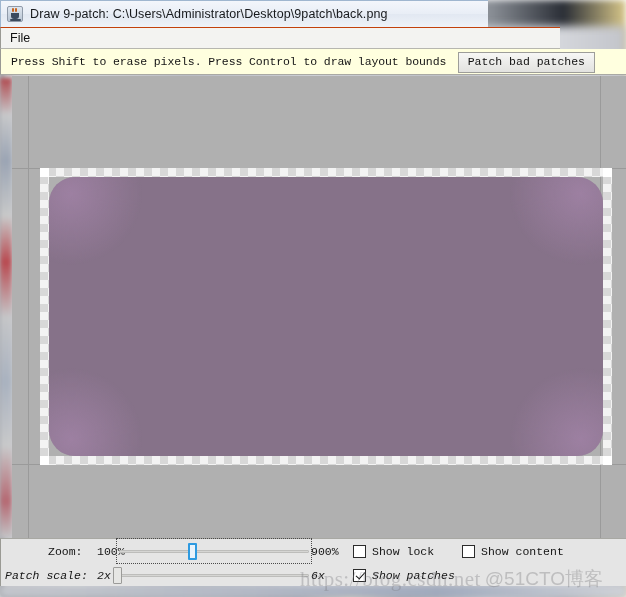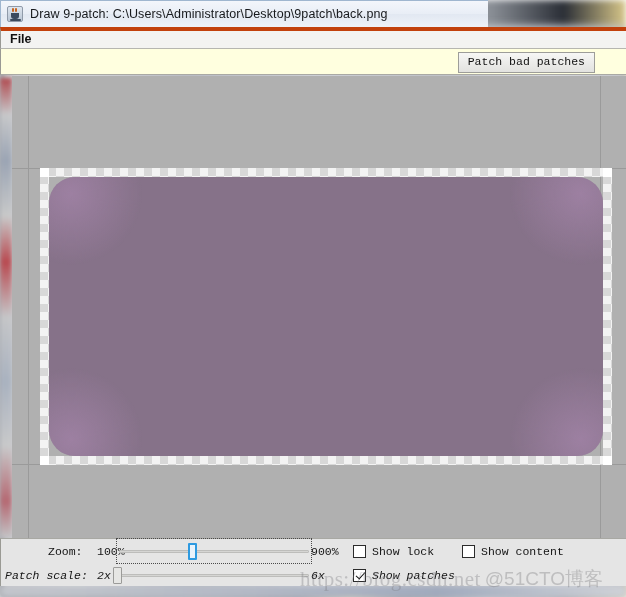--- a/index.html
+++ b/index.html
@@ -119,30 +119,29 @@
     font-size: 12.5px;
     color: #17191c;
     white-space: nowrap;
     letter-spacing: .1px;
   }
 
   
   .menubar {
     position: absolute;
     left: 0; top: 27px;
-    width: 626px;
+    width: 560px;
     height: 22px;
     background: #f3f3f1;
-    border-top: 4px solid #c2410c;
+    border-top: 1px solid #c2410c;
     border-bottom: 1px solid #b6b6b0;
     border-left: 1px solid #9a9a94;
     box-sizing: border-box;
     display: flex;
     align-items: center;
-    font-weight: bold;
   }
   .menu-item {
     font-size: 12.5px;
     color: #111;
     padding: 2px 8px 3px 9px;
     line-height: 14px;
     cursor: default;
   }
 
   
@@ -405,20 +404,21 @@
         <div class="saucer"></div>
       </div>
       <div class="title-text">Draw 9-patch: C:\Users\Administrator\Desktop\9patch\back.png</div>
     </div>
 
     <div class="menubar">
       <div class="menu-item">File</div>
     </div>
 
     <div class="hintbar">
+      <div class="hint-text mono">Press Shift to erase pixels. Press Control to draw layout bounds</div>
       <div class="badpatch-btn">Patch bad patches</div>
     </div>
 
     <div class="canvas">
 
       <div class="guide v" style="left:16px;  top:0;   height:462px;"></div>
       <div class="guide v" style="left:588px; top:0;   height:462px;"></div>
       <div class="guide h" style="left:0;     top:92px;  width:614px;"></div>
       <div class="guide h" style="left:0;     top:388px; width:614px;"></div>
 

